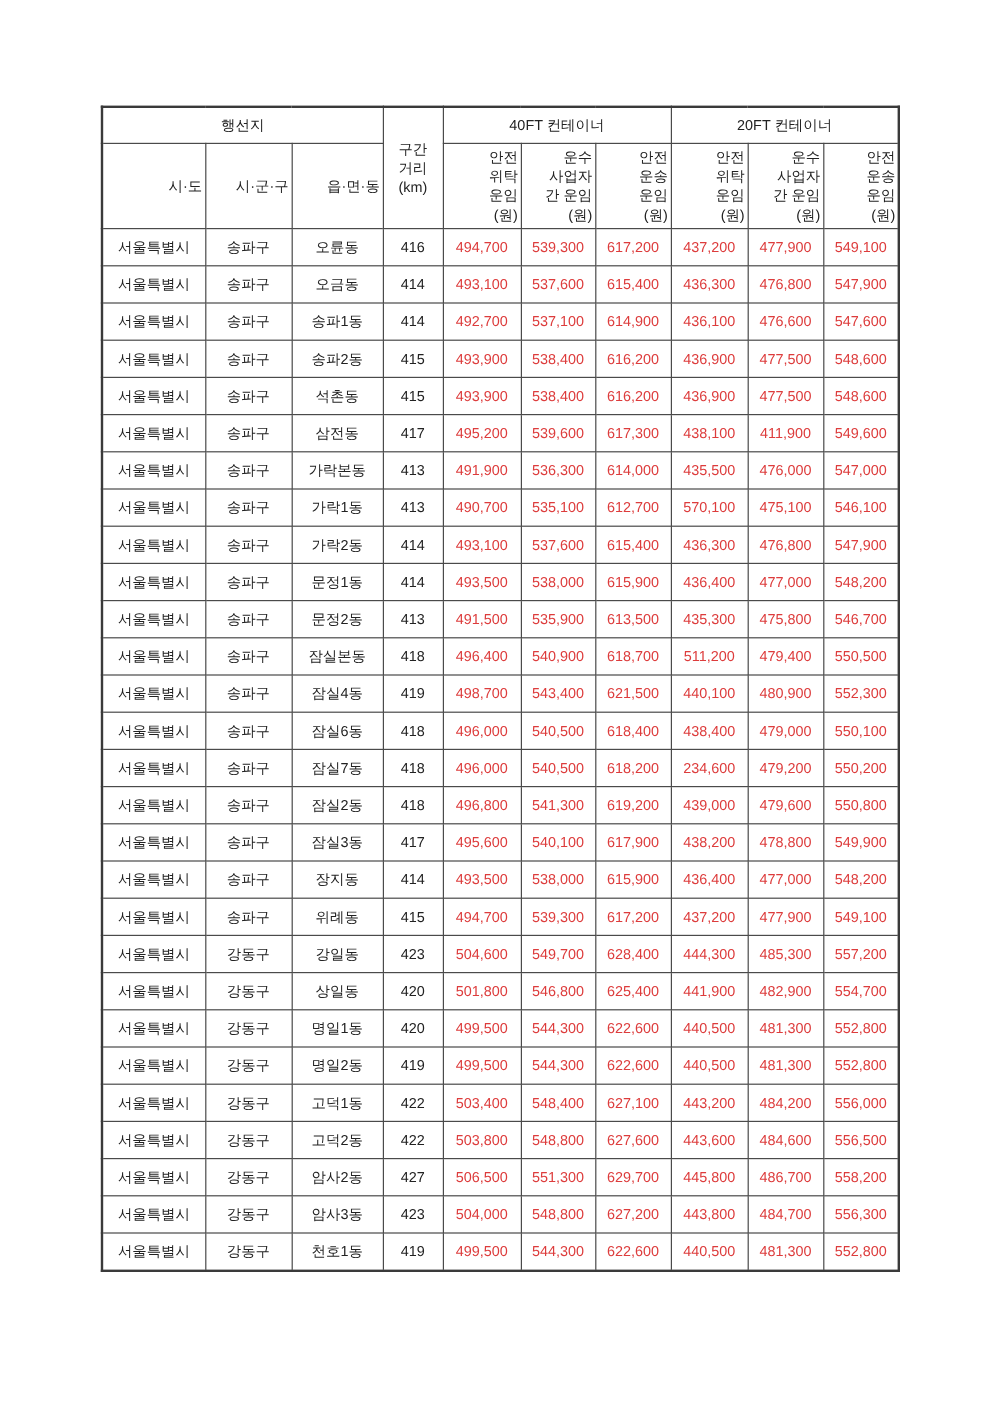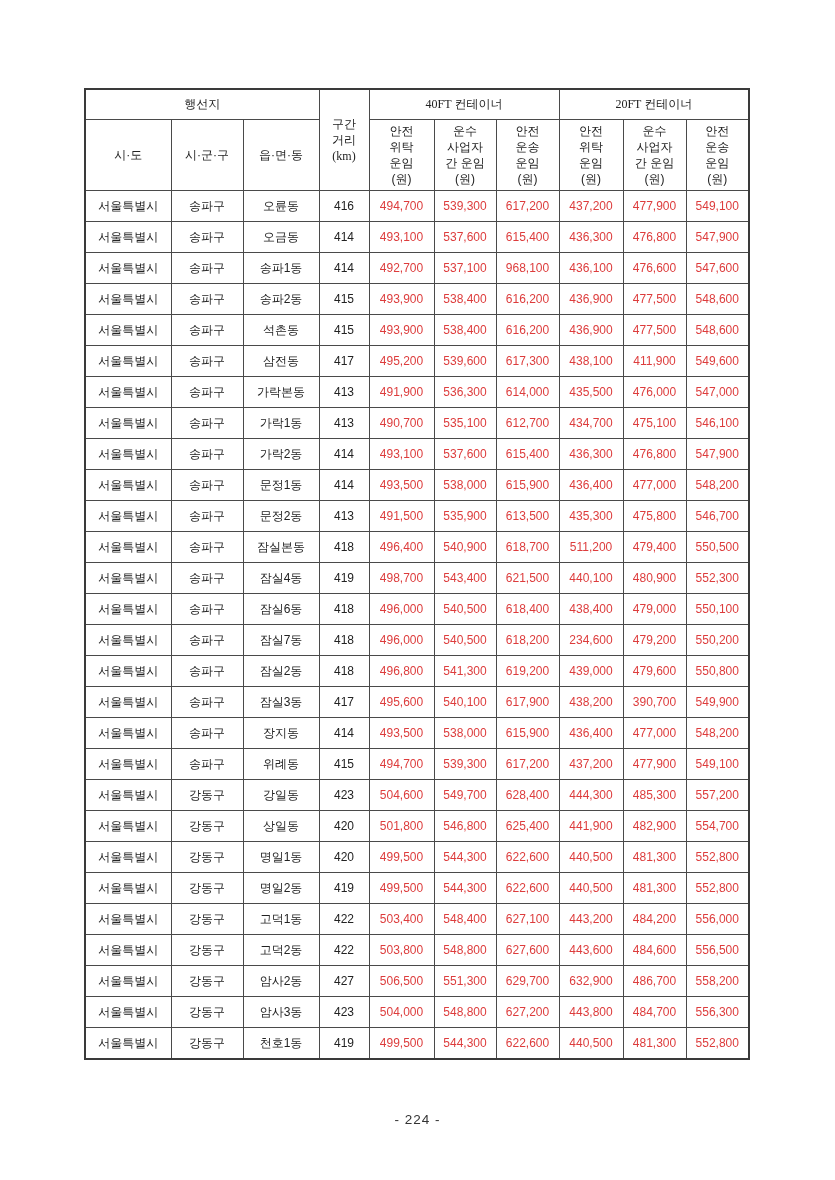--- a/index.html
+++ b/index.html
@@ -25,22 +25,22 @@
     padding: 0 2px;
     text-align: center;
     vertical-align: middle;
     font-weight: normal;
     font-size: 12px;
     color: var(--text, #222);
     overflow: hidden;
   }
   table.rates thead th { line-height: 1.35; }
   .multiline { white-space: pre-line; }
-  thead tr.group-row th { height: 29px; font-family: Liberation Serif, serif; }
-  thead tr.sub-row th { height: 70px; }
+  thead tr.group-row th { height: 29px; }
+  thead tr.sub-row th { height: 70px; text-align: right; }
   tbody td { height: 30px; }
   tbody td.val { color: var(--red, #dd3c3c); }
   col.c-sido { width: 86px; }
   col.c-gu   { width: 72px; }
   col.c-dong { width: 76px; }
   col.c-km   { width: 50px; }
   col.c-f1   { width: 65px; }
   col.c-f2   { width: 62px; }
   col.c-f3   { width: 63px; }
   col.c-t1   { width: 64px; }
@@ -139,21 +139,21 @@
           <td class="val">476,800</td>
           <td class="val">547,900</td>
         </tr>
         <tr>
           <td>서울특별시</td>
           <td>송파구</td>
           <td>송파1동</td>
           <td>414</td>
           <td class="val">492,700</td>
           <td class="val">537,100</td>
-          <td class="val">968,100</td>
+          <td class="val">614,900</td>
           <td class="val">436,100</td>
           <td class="val">476,600</td>
           <td class="val">547,600</td>
         </tr>
         <tr>
           <td>서울특별시</td>
           <td>송파구</td>
           <td>송파2동</td>
           <td>415</td>
           <td class="val">493,900</td>
@@ -200,21 +200,21 @@
           <td class="val">547,000</td>
         </tr>
         <tr>
           <td>서울특별시</td>
           <td>송파구</td>
           <td>가락1동</td>
           <td>413</td>
           <td class="val">490,700</td>
           <td class="val">535,100</td>
           <td class="val">612,700</td>
-          <td class="val">434,700</td>
+          <td class="val">570,100</td>
           <td class="val">475,100</td>
           <td class="val">546,100</td>
         </tr>
         <tr>
           <td>서울특별시</td>
           <td>송파구</td>
           <td>가락2동</td>
           <td>414</td>
           <td class="val">493,100</td>
           <td class="val">537,600</td>
@@ -309,21 +309,21 @@
         </tr>
         <tr>
           <td>서울특별시</td>
           <td>송파구</td>
           <td>잠실3동</td>
           <td>417</td>
           <td class="val">495,600</td>
           <td class="val">540,100</td>
           <td class="val">617,900</td>
           <td class="val">438,200</td>
-          <td class="val">390,700</td>
+          <td class="val">478,800</td>
           <td class="val">549,900</td>
         </tr>
         <tr>
           <td>서울특별시</td>
           <td>송파구</td>
           <td>장지동</td>
           <td>414</td>
           <td class="val">493,500</td>
           <td class="val">538,000</td>
           <td class="val">615,900</td>
@@ -416,21 +416,21 @@
           <td class="val">556,500</td>
         </tr>
         <tr>
           <td>서울특별시</td>
           <td>강동구</td>
           <td>암사2동</td>
           <td>427</td>
           <td class="val">506,500</td>
           <td class="val">551,300</td>
           <td class="val">629,700</td>
-          <td class="val">632,900</td>
+          <td class="val">445,800</td>
           <td class="val">486,700</td>
           <td class="val">558,200</td>
         </tr>
         <tr>
           <td>서울특별시</td>
           <td>강동구</td>
           <td>암사3동</td>
           <td>423</td>
           <td class="val">504,000</td>
           <td class="val">548,800</td>
@@ -447,15 +447,14 @@
           <td class="val">499,500</td>
           <td class="val">544,300</td>
           <td class="val">622,600</td>
           <td class="val">440,500</td>
           <td class="val">481,300</td>
           <td class="val">552,800</td>
         </tr>
       </tbody>
   </table>
 
-  <div class="footer">- 224 -</div>
 
 </div>
 
 </body></html>

